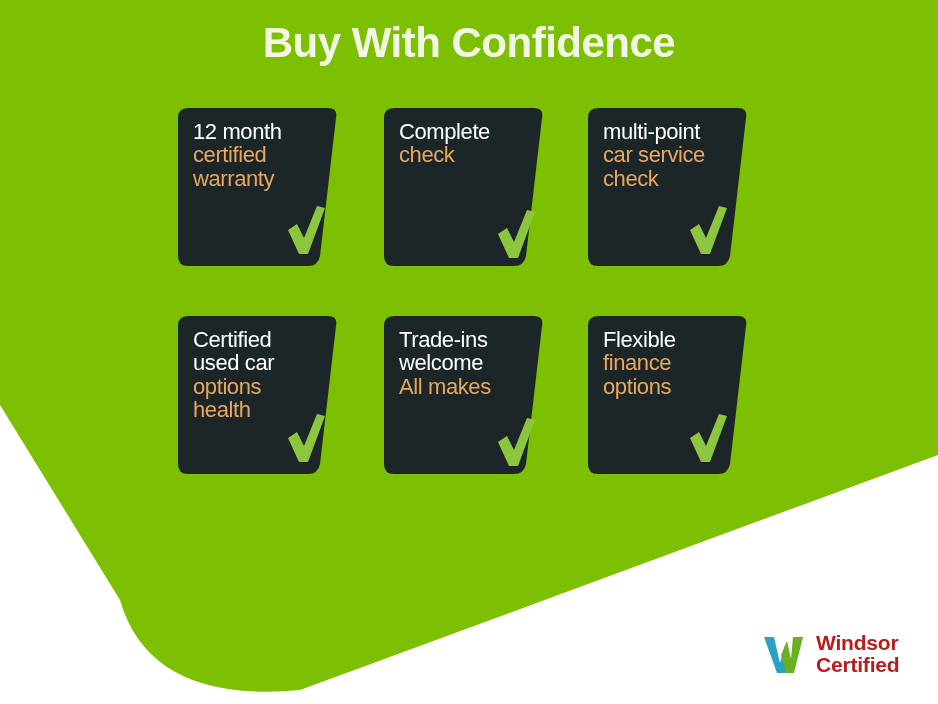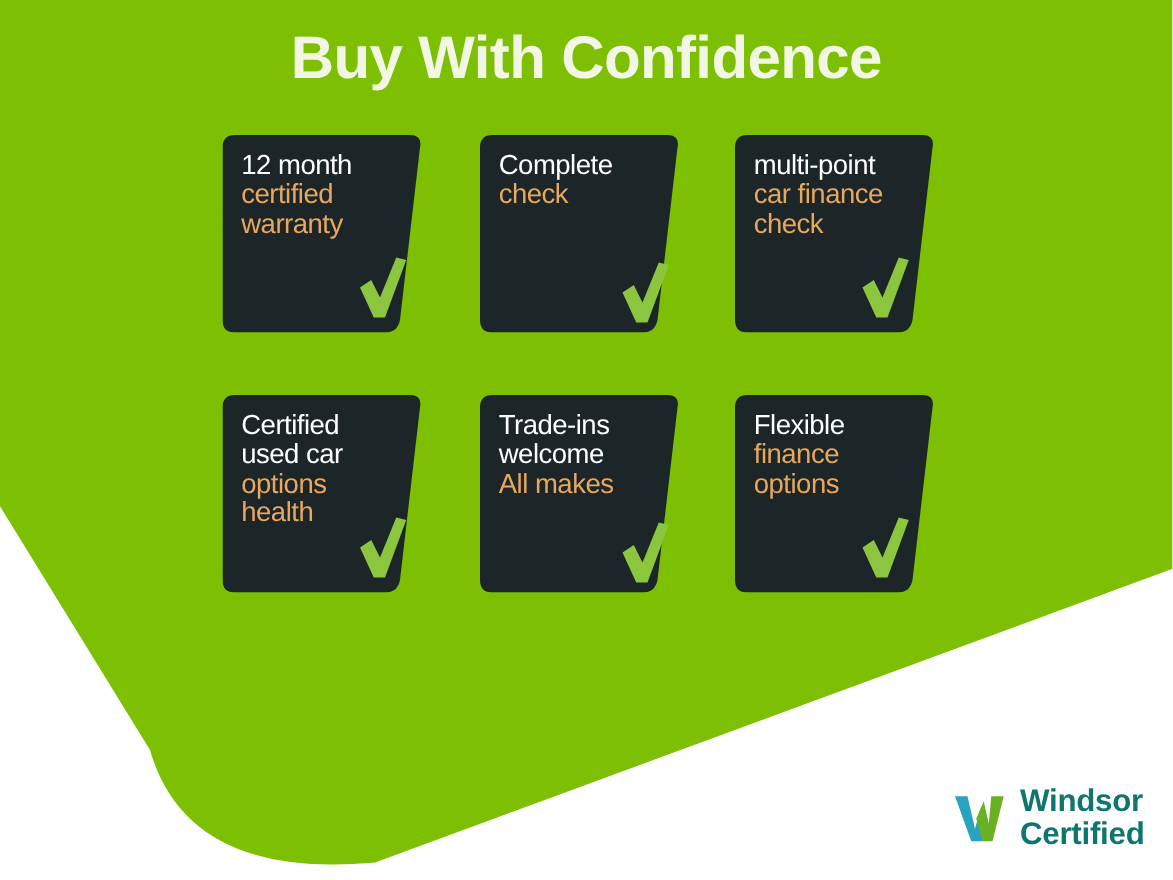--- a/index.html
+++ b/index.html
@@ -34,21 +34,21 @@
   }
 
   
   #page-title {
     position: absolute;
     z-index: 5;
     left: 0;
     top: 19px;
     width: 938px;
     text-align: center;
-    font-size: 48px;
+    font-size: 42px;
     font-weight: bold;
     letter-spacing: -0.5px;
     color: #f2f7e4;
     font-family: "Liberation Sans", sans-serif;
   }
 
   
   #cards-grid {
     position: absolute;
     z-index: 5;
@@ -113,23 +113,23 @@
     width: 170px;
     height: 52px;
     display: flex;
     align-items: center;
     gap: 8px;
   }
   #logo-mark { width: 46px; height: 42px; flex: 0 0 auto; }
   #logo-wordmark {
     font-family: "Liberation Sans", sans-serif;
     font-weight: bold;
-    font-size: 25px;
+    font-size: 21px;
     line-height: 1.05;
-    color: #0f766e;
+    color: #b91c1c;
     letter-spacing: -0.2px;
   }
   #logo-wordmark .lw-1, #logo-wordmark .lw-2 { display: block; }
 </style>
 </head>
 <body>
 
 <div id="stage">
 
   <svg id="green-backdrop" viewBox="0 0 938 704" preserveAspectRatio="none" aria-hidden="true">
@@ -166,21 +166,21 @@
         <path d="M 2,26 L 11,20 L 18,34 L 31,2 L 39,4 L 22,50 L 13,50 Z" fill="#8cc63f"></path>
       </svg>
     </div>
 
     <div class="card col-2 row-0">
       <svg class="card-shape" viewBox="0 0 168 158" preserveAspectRatio="none" aria-hidden="true">
         <path d="M 10,0 L 150,0 Q 160,0 158,10 L 142,148 Q 140,158 130,158 L 10,158 Q 0,158 0,148 L 0,10 Q 0,0 10,0 Z" fill="#1c2629"></path>
       </svg>
       <div class="card-text">
         <span class="line-white">multi-point</span>
-        <span class="line-accent">car finance</span>
+        <span class="line-accent">car service</span>
         <span class="line-accent">check</span>
       </div>
       <svg class="check-mark chk-c" viewBox="0 0 40 52" aria-hidden="true">
         <path d="M 2,26 L 11,20 L 18,34 L 31,2 L 39,4 L 22,50 L 13,50 Z" fill="#8cc63f"></path>
       </svg>
     </div>
 
     <div class="card col-0 row-1">
       <svg class="card-shape" viewBox="0 0 168 158" preserveAspectRatio="none" aria-hidden="true">
         <path d="M 10,0 L 150,0 Q 160,0 158,10 L 142,148 Q 140,158 130,158 L 10,158 Q 0,158 0,148 L 0,10 Q 0,0 10,0 Z" fill="#1c2629"></path>

